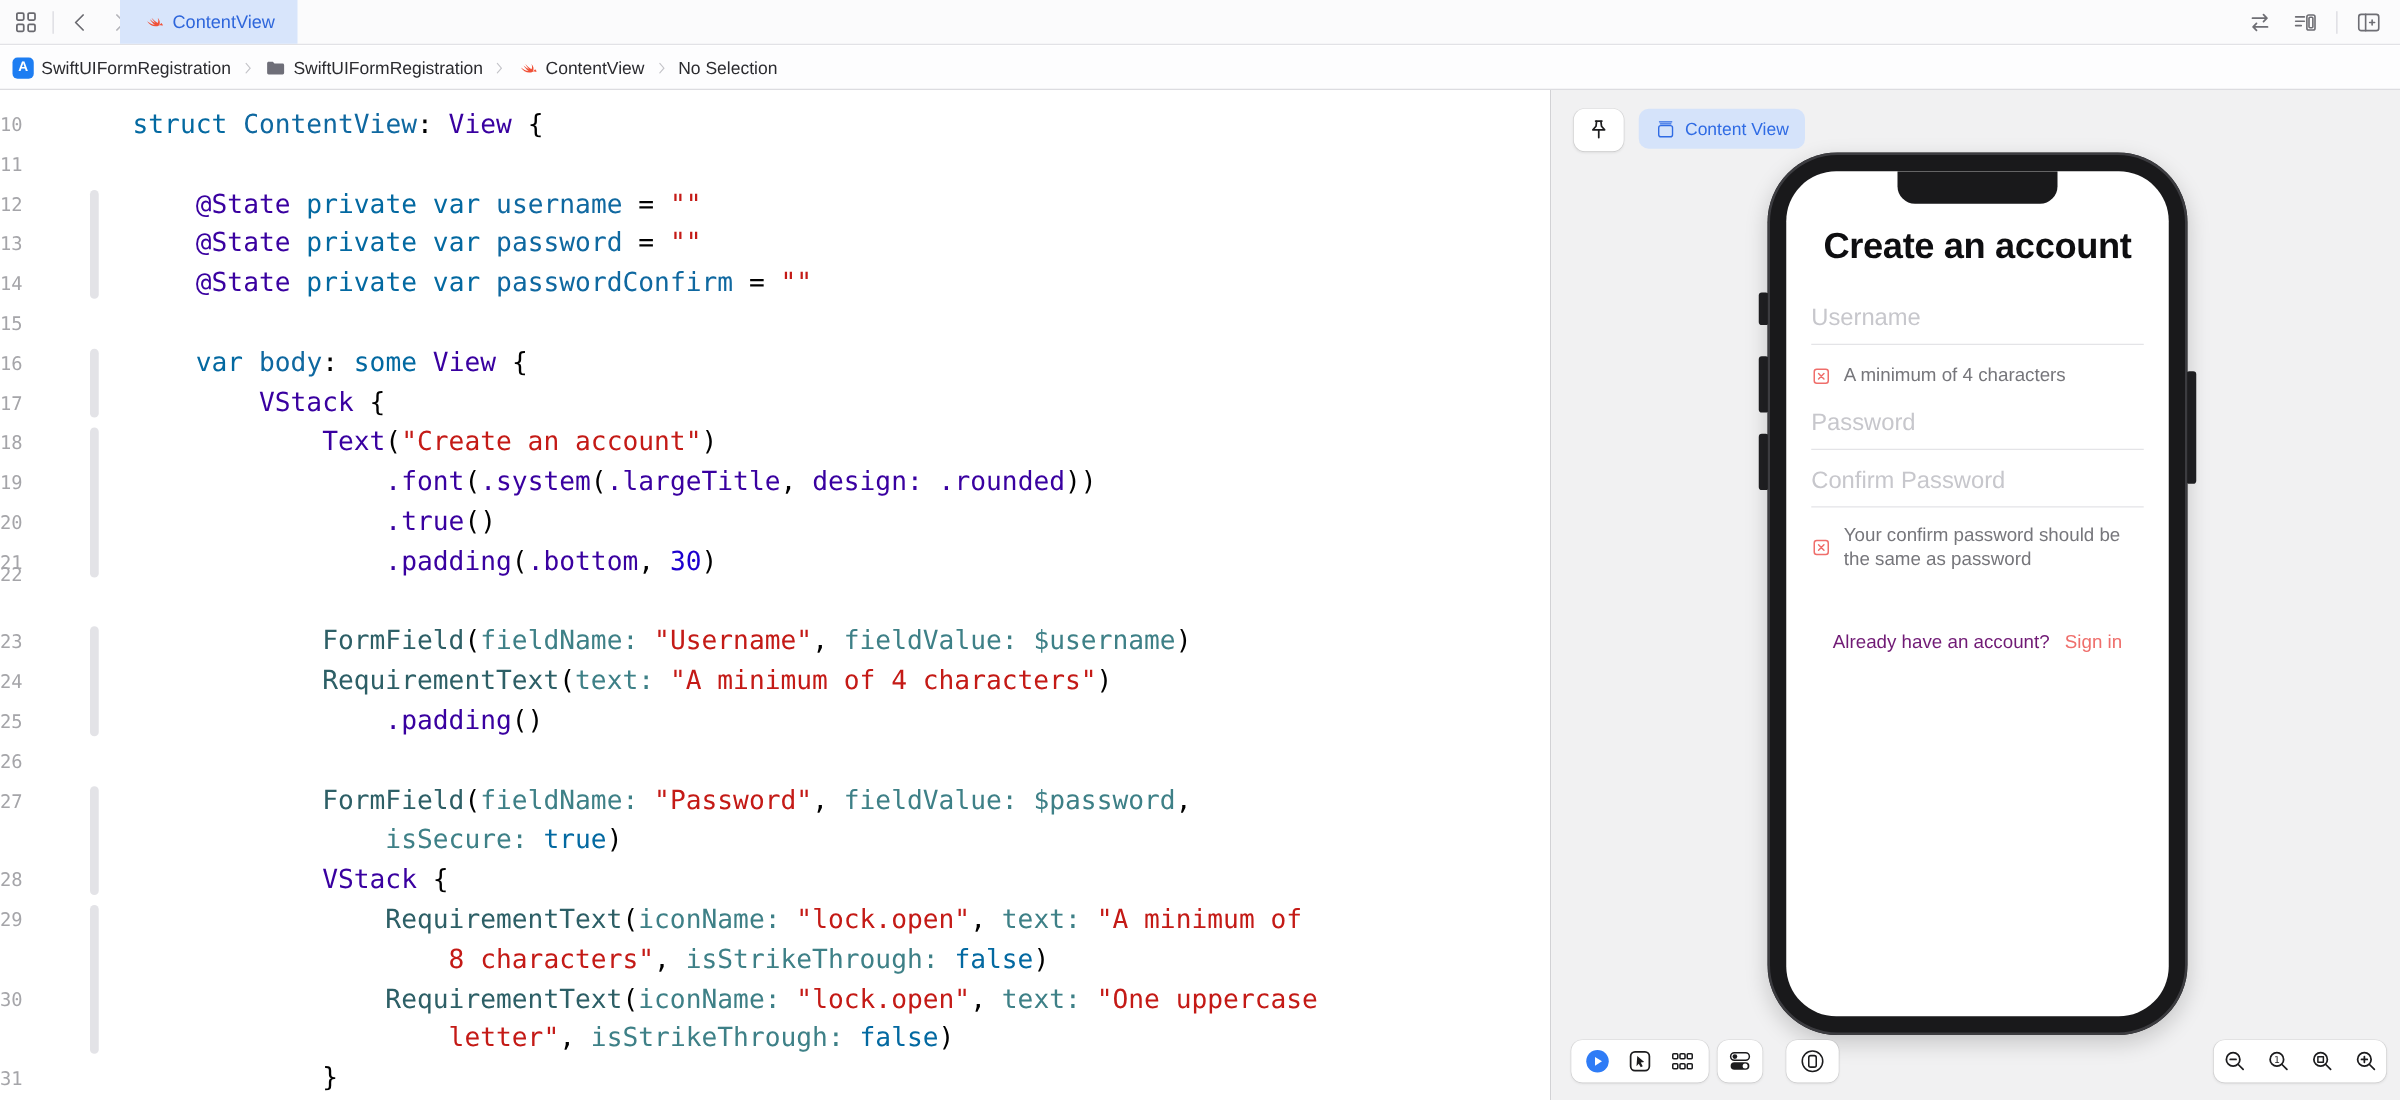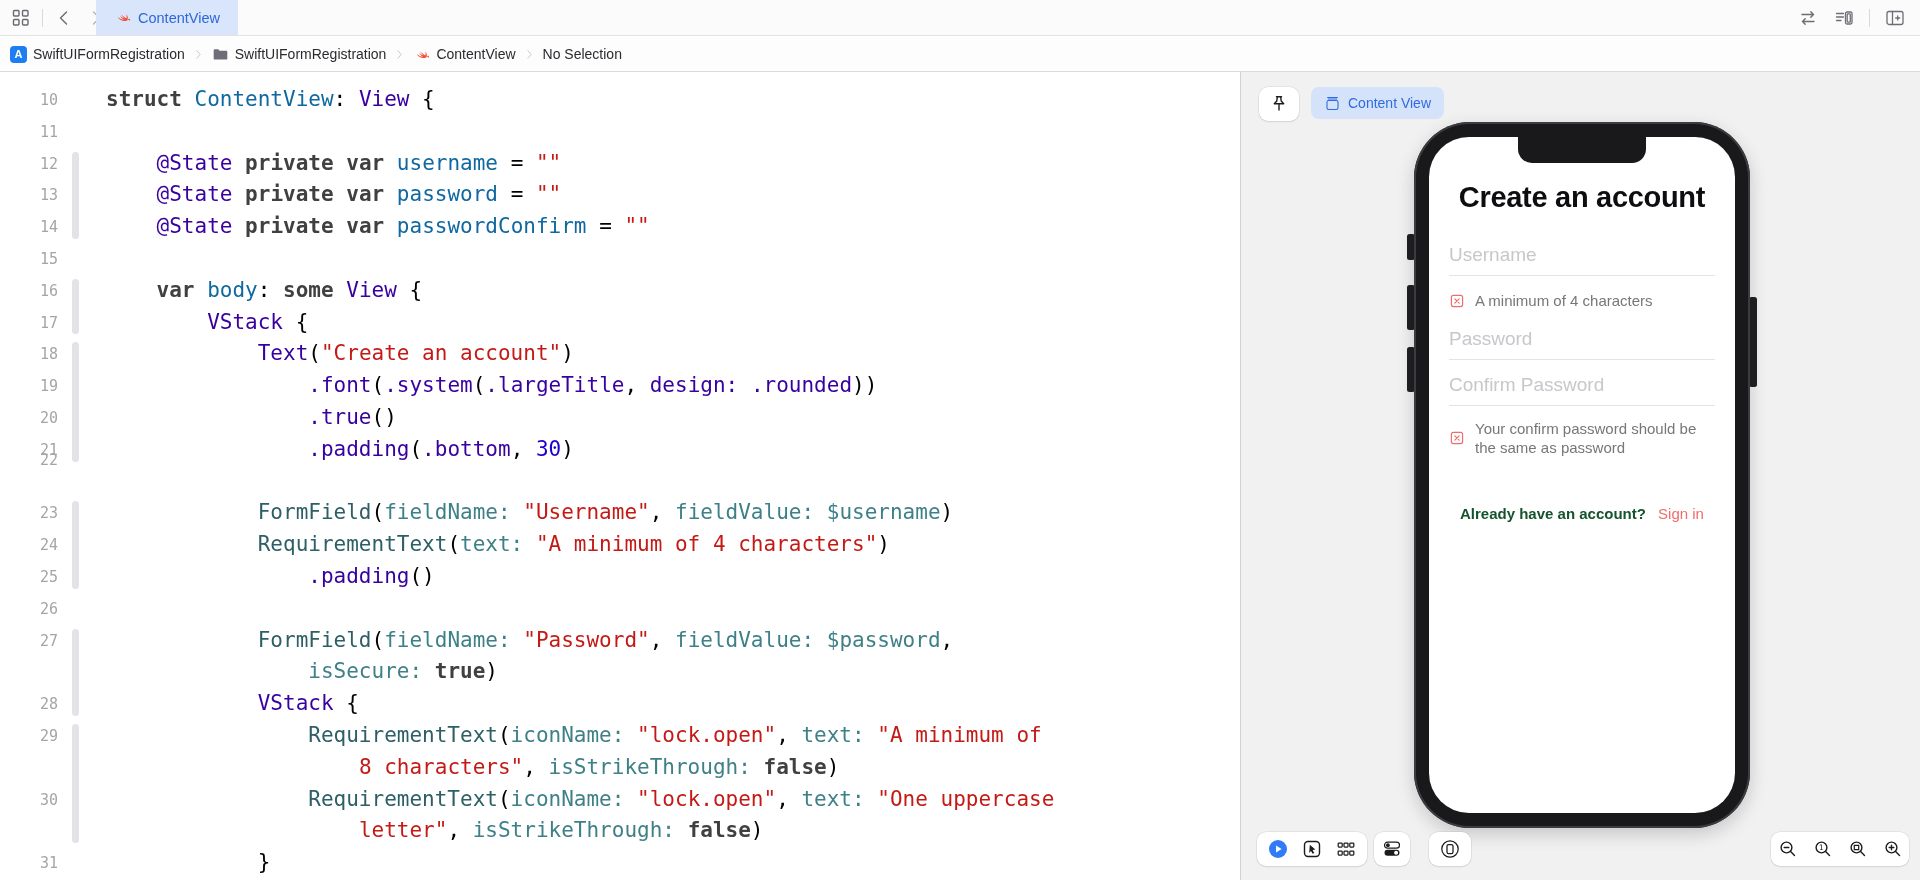--- a/index.html
+++ b/index.html
@@ -30,25 +30,25 @@
   .crumb-ico { display:inline-flex; width:17px; height:17px; align-items:center; justify-content:center; }
   .crumb-ico svg { width:17px; height:17px; }
   .appico { width:17px; height:17px; background:#1D7DF2; border-radius:4px; color:#fff;
             font-size:11px; font-weight:bold; display:flex; align-items:center; justify-content:center; }
   .crumb-sep { margin:0 8px; color:#C3C3C8; display:inline-flex; }
   .crumb-sep svg { width:11px; height:11px; }
 
   
   .editor { position:absolute; left:0; top:72px; width:1240px; height:808px; background:#fff; overflow:hidden; }
   .crow { position:absolute; left:0; width:1240px; height:32px; }
-  .ln { position:absolute; left:0; top:0; width:58px; text-align:right;
+  .ln { position:absolute; left:0; top:0; width:58px; 
         font-family:"DejaVu Sans Mono", monospace; font-size:15px; color:#A5A5A9; line-height:32px; }
   .ctext { position:absolute; left:106px; top:0; white-space:pre;
            font-family:"DejaVu Sans Mono", monospace; font-size:21px; line-height:31px; color:#000; }
-  .tk-kw { color:#404040; font-weight:bold; }
+  .tk-kw { color:#0369a1; font-weight:normal; }
   .tk-type { color:#3900A0; }
   .tk-decl { color:#0F68A0; }
   .tk-proj { color:#2D5F66; }
   .tk-arg { color:#3E8087; }
   .tk-str { color:#C41A16; }
   .tk-num { color:#1C00CF; }
   .tk-pl { color:#000; }
   .ribbon-bar { position:absolute; left:72px; width:7px; background:#E3E3E7; border-radius:3.5px; }
 
   
@@ -81,21 +81,21 @@
   .field .hr { height:1px; background:#E4E4E7; margin-top:9px; }
   .field .reqs { margin-top:15px; display:flex; flex-direction:column; gap:3px; }
   .field:nth-child(3) .reqs { margin-top:13px; }
   .req-row { display:flex; align-items:center; gap:10px; color:#76767B; font-size:15px; line-height:19px; }
   .req-row svg { width:16px; height:16px; flex:none; color:#EF6E6B; }
   .req-text { max-width:236px; }
   .signup { display:block; width:100%; height:42px; margin-top:56px; border:none; border-radius:12px;
             background:linear-gradient(90deg,#E98A8C,#F1C470); color:#fff; font-size:17px; font-weight:bold;
             font-family:"Liberation Sans", sans-serif; letter-spacing:.2px; }
   .signin-row { margin-top:48px; text-align:center; font-size:15px; }
-  .signin-prompt { font-weight:bold; color:#14532d; }
+  .signin-prompt { font-weight:normal; color:#701a75; }
   .signin-link { color:#EF6E6B; margin-left:8px; font-weight:500; }
 
   
   .bt { top:760px; height:34px; }
   .bt1 { left:16px; width:110px; }
   .bt2 { left:133px; width:36px; }
   .bt3 { left:188px; width:42px; }
   .btz { left:530px; width:138px; gap:15px; }
 </style>
 </head>

